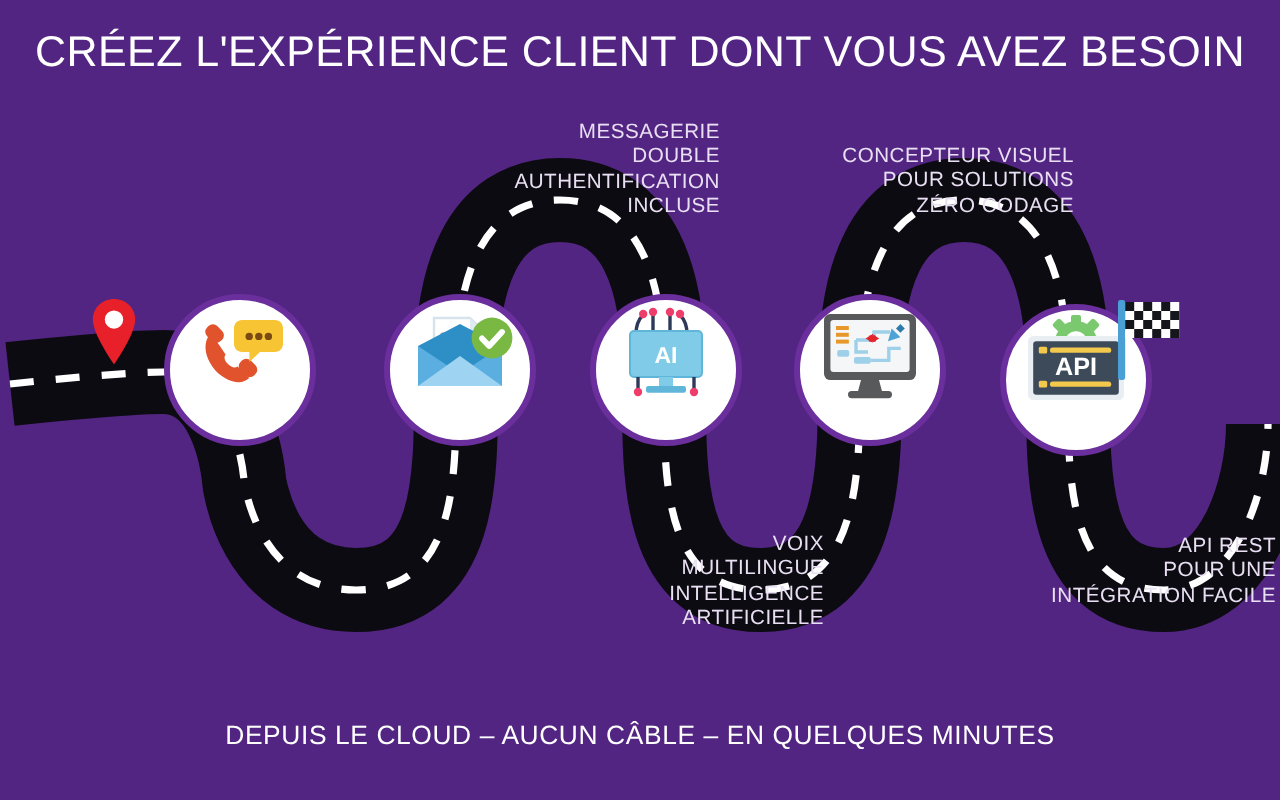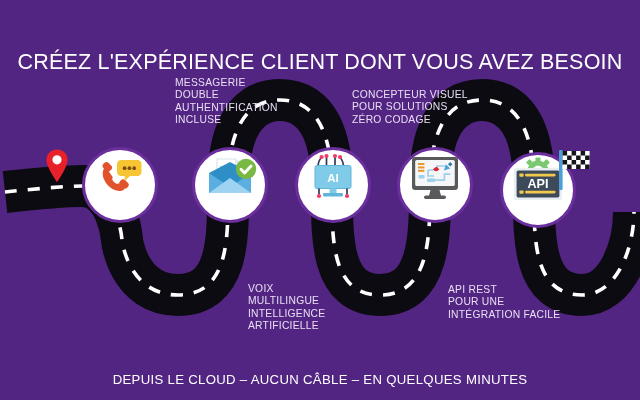--- a/index.html
+++ b/index.html
@@ -10,52 +10,50 @@
     position:relative;
   }
   .canvas{position:absolute;inset:0;width:640px;height:400px;}
 
   
   .title{
     position:absolute;top:14px;left:0;width:640px;
     text-align:center;color:#ffffff;
     font-size:21.5px;font-weight:400;letter-spacing:.2px;
     white-space:nowrap;
-    margin-top:36px;
   }
 
   
   .road-svg{position:absolute;top:0;left:0;}
 
   
   .label{
-    position:absolute;color:#e9dff3;text-align:left;
+    position:absolute;color:#e9dff3;text-align:right;
     font-size:10.3px;line-height:12.4px;letter-spacing:.25px;
     white-space:pre-line;
-    margin-top:16px;
   }
 
   
   .medallion{
     position:absolute;border-radius:50%;
     background:#ffffff;
     border:3px solid #6a2f9c;
     box-sizing:border-box;
     display:flex;justify-content:center;
   }
   .medallion svg{display:block;}
 
   
   .marker{position:absolute;}
 
   
   .footer{
     position:absolute;top:360px;left:0;width:640px;
     text-align:center;color:#ffffff;
-    font-size:13.2px;letter-spacing:.3px;white-space:nowrap;margin-top:12px;
+    font-size:13.2px;letter-spacing:.3px;white-space:nowrap;
   }
 </style>
 </head>
 <body>
 
 <div class="canvas">
 
   <div class="title">CRÉEZ L'EXPÉRIENCE CLIENT DONT VOUS AVEZ BESOIN</div>
 
   <svg class="road-svg" width="640" height="400" viewBox="0 0 640 400">

